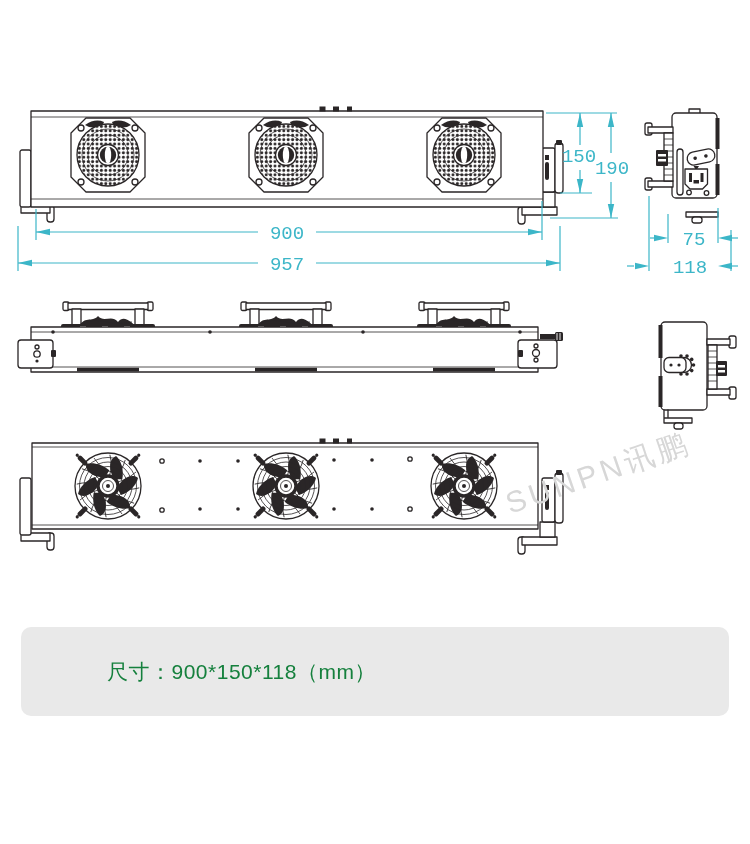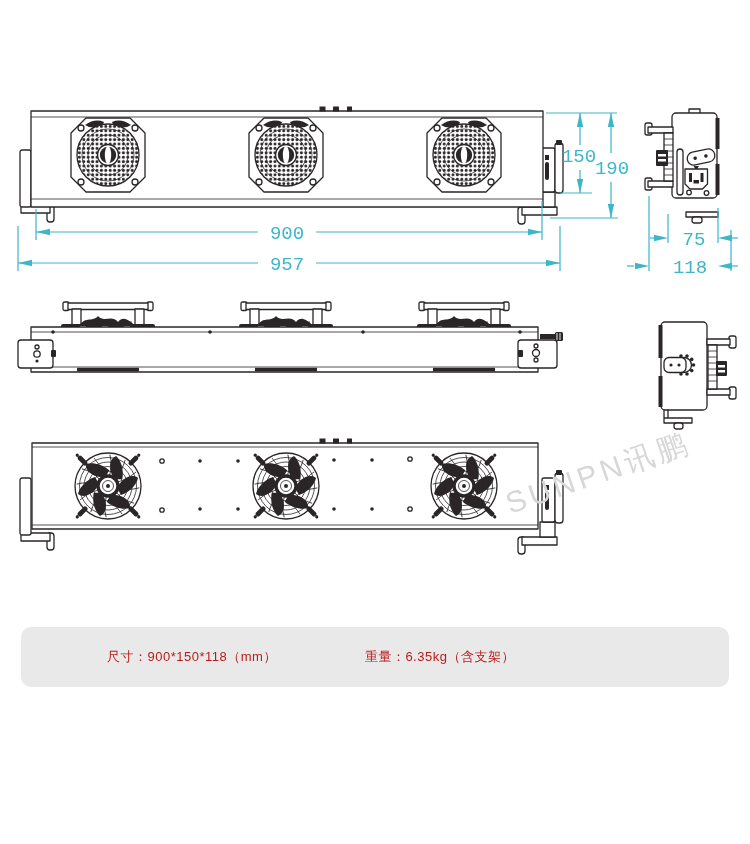--- a/index.html
+++ b/index.html
@@ -9,24 +9,24 @@
   .ln{stroke:#2a2627;fill:none;stroke-width:1.3;stroke-linejoin:round;stroke-linecap:round;}
   .lnw{stroke:#2a2627;fill:#ffffff;stroke-width:1.3;stroke-linejoin:round;}
   .thin{stroke:#2a2627;fill:none;stroke-width:0.8;}
   .dk{fill:#2a2627;stroke:none;}
   .dim{stroke:#3cb6c8;fill:none;stroke-width:1.2;}
   .dimfill{fill:#3cb6c8;stroke:none;}
   .dimtxt{fill:#3cb6c8;font-family:"Liberation Mono","DejaVu Sans Mono",monospace;
           font-size:19px;}
   .wm{fill:#d7d7d7;font-family:"Liberation Sans",sans-serif;font-size:30px;
       letter-spacing:4px;}
-  .spec-panel{position:absolute;left:21px;top:627px;width:708px;height:60px;
+  .spec-panel{position:absolute;left:21px;top:627px;width:708px;height:89px;
       background:#e9e9e9;border-radius:10px;display:flex;align-items:center;
       padding-left:86px;box-sizing:border-box;gap:88px;
-      font-size:13px;color:#b91c1c;letter-spacing:0.5px;}
+      font-size:21px;color:#15803d;letter-spacing:0.5px;}
 </style>
 </head>
 <body>
 
 <div class="stage">
 
 <svg width="750" height="620" viewBox="0 0 750 620">
   <defs>
     <pattern id="meshdots" width="4.4" height="4.4" patternUnits="userSpaceOnUse">
       <rect width="4.4" height="4.4" fill="#ffffff"></rect>
@@ -314,16 +314,15 @@
     <line x1="732" y1="266" x2="738" y2="266" class="dim"></line>
     <path class="dimfill" d="M649,266 l-14,-3.2 l0,6.4 z M718,266 l14,-3.2 l0,6.4 z"></path>
     <text x="690" y="273" text-anchor="middle" class="dimtxt">118</text>
   </g>
 
   <text transform="translate(510,514) rotate(-19)" class="wm">SUNPN讯鹏</text>
 </svg>
 
 <div class="spec-panel">
   <span>尺寸：900*150*118（mm）</span>
-  <span>重量：6.35kg（含支架）</span>
 </div>
 
 </div>
 
 </body></html>

